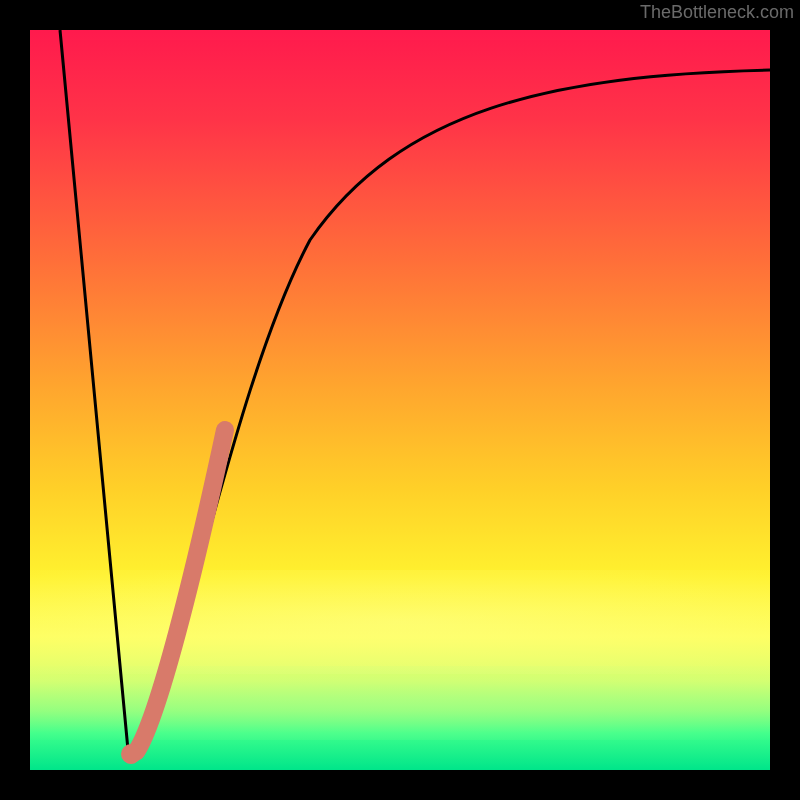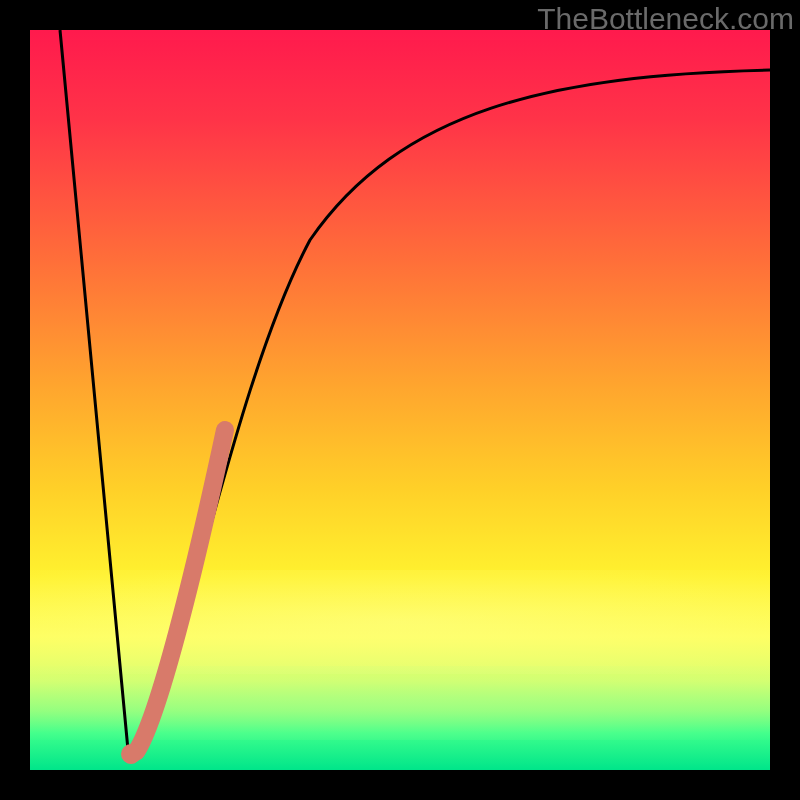--- a/index.html
+++ b/index.html
@@ -52,21 +52,21 @@
     top: 0;
     width: 740px;
     height: 740px;
     overflow: visible;
   }
   .watermark {
     position: absolute;
     top: 2px;
     right: 6px;
     color: #6a6a6a;
-    font-size: 30px;
+    font-size: 18px;
     font-weight: 500;
     font-family: Arial, Helvetica, sans-serif;
     user-select: none;
   }
 </style>
 </head>
 <body>
 
 <div class="frame">
 

